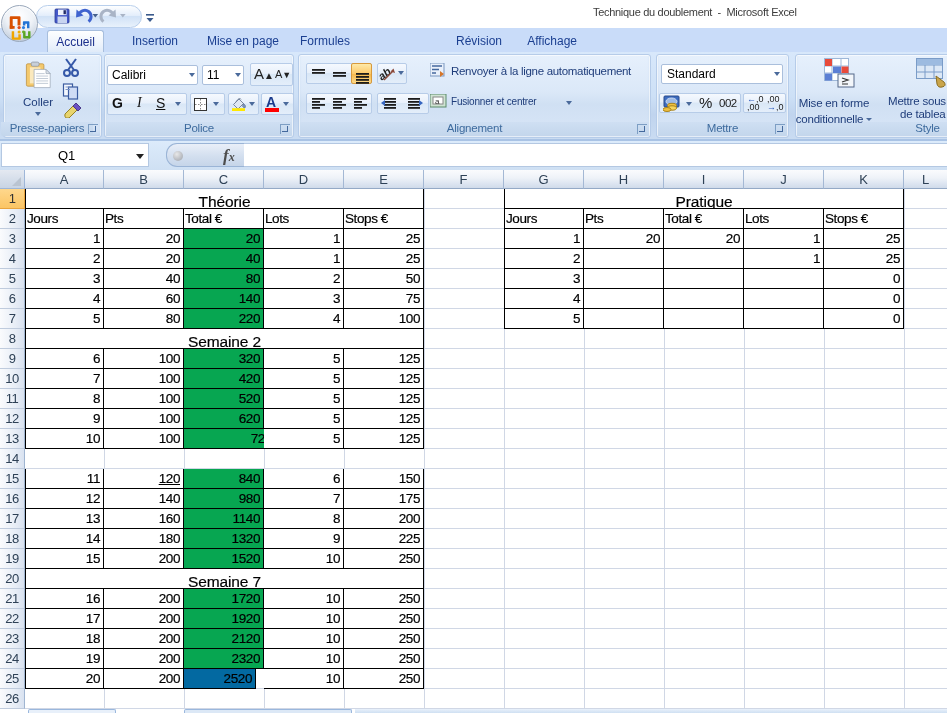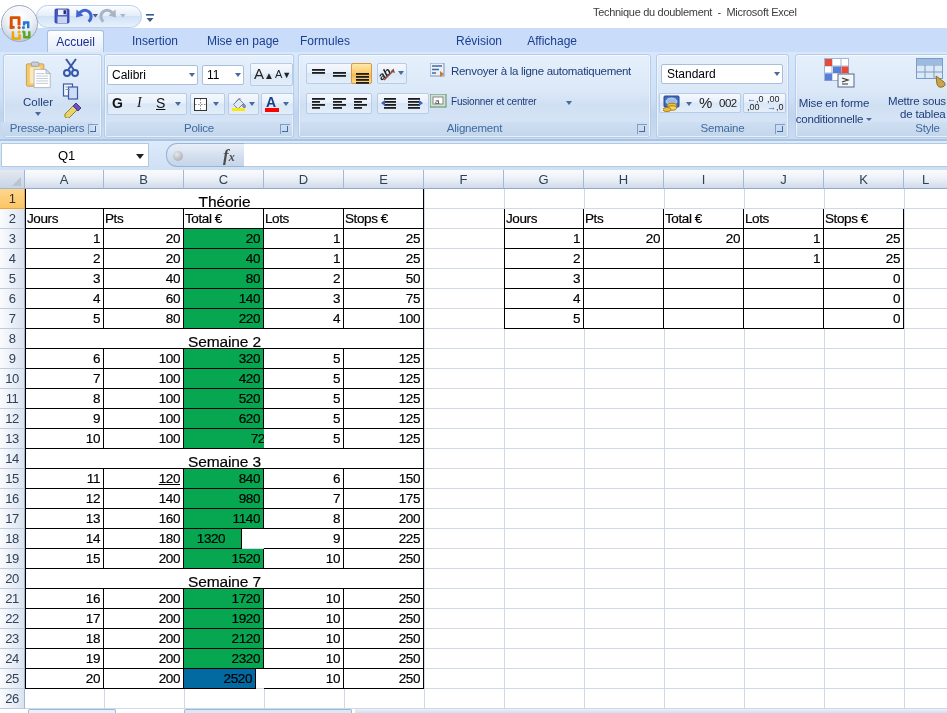--- a/index.html
+++ b/index.html
@@ -146,21 +146,21 @@
       </div>
 <div class="group" style="left:104px;width:190px;">
         <div class="glabel">Police</div>
         <div class="dlg"></div>
       </div>
 <div class="group" style="left:298px;width:353px;">
         <div class="glabel">Alignement</div>
         <div class="dlg"></div>
       </div>
 <div class="group" style="left:656px;width:133px;">
-        <div class="glabel">Semaine</div>
+        <div class="glabel">Mettre</div>
         <div class="dlg"></div>
       </div>
 <div class="group" style="left:795px;width:265px;">
         <div class="glabel">Style</div>
       </div>
 
 <svg width="28" height="30" viewBox="0 0 40 40" style="position:absolute;left:25px;top:8px;">
 
  <rect x="2" y="4" width="25" height="32" rx="2" fill="#f4c96d" stroke="#b98a35"></rect>
  <rect x="9" y="1.5" width="11" height="6" rx="2" fill="#c8cfd8" stroke="#8a94a1"></rect>
@@ -486,39 +486,38 @@
 <div class="tc dc" style="left:25px;top:409px;width:79px;border-left:1.5px solid #000;">9</div>
 <div class="tc dc" style="left:104px;top:409px;width:80px;">100</div>
 <div class="tc dc" style="left:184px;top:409px;width:80px;background:#07a651;">620</div>
 <div class="tc dc" style="left:264px;top:409px;width:80px;">5</div>
 <div class="tc dc" style="left:344px;top:409px;width:80px;">125</div>
 <div class="tc dc" style="left:25px;top:429px;width:79px;border-left:1.5px solid #000;">10</div>
 <div class="tc dc" style="left:104px;top:429px;width:80px;">100</div>
 <div class="tc dc" style="left:184px;top:429px;width:92px;background:#07a651;">720</div>
 <div class="tc dc" style="left:264px;top:429px;width:80px;">5</div>
 <div class="tc dc" style="left:344px;top:429px;width:80px;">125</div>
-<div class="tc mc" style="left:25px;top:449px;width:399px;">Semaine 3</div>
 <div class="tc dc" style="left:25px;top:469px;width:79px;border-left:1.5px solid #000;">11</div>
 <div class="tc dc" style="left:104px;top:469px;width:80px;text-decoration:underline;">120</div>
 <div class="tc dc" style="left:184px;top:469px;width:80px;background:#07a651;">840</div>
 <div class="tc dc" style="left:264px;top:469px;width:80px;">6</div>
 <div class="tc dc" style="left:344px;top:469px;width:80px;">150</div>
 <div class="tc dc" style="left:25px;top:489px;width:79px;border-left:1.5px solid #000;">12</div>
 <div class="tc dc" style="left:104px;top:489px;width:80px;">140</div>
 <div class="tc dc" style="left:184px;top:489px;width:80px;background:#07a651;">980</div>
 <div class="tc dc" style="left:264px;top:489px;width:80px;">7</div>
 <div class="tc dc" style="left:344px;top:489px;width:80px;">175</div>
 <div class="tc dc" style="left:25px;top:509px;width:79px;border-left:1.5px solid #000;">13</div>
 <div class="tc dc" style="left:104px;top:509px;width:80px;">160</div>
 <div class="tc dc" style="left:184px;top:509px;width:80px;background:#07a651;">1140</div>
 <div class="tc dc" style="left:264px;top:509px;width:80px;">8</div>
 <div class="tc dc" style="left:344px;top:509px;width:80px;">200</div>
 <div class="tc dc" style="left:25px;top:529px;width:79px;border-left:1.5px solid #000;">14</div>
 <div class="tc dc" style="left:104px;top:529px;width:80px;">180</div>
-<div class="tc dc" style="left:184px;top:529px;width:58px;background:#07a651;text-align:center;">1320</div>
+<div class="tc dc" style="left:184px;top:529px;width:80px;background:#07a651;">1320</div>
 <div class="tc dc" style="left:264px;top:529px;width:80px;">9</div>
 <div class="tc dc" style="left:344px;top:529px;width:80px;">225</div>
 <div class="tc dc" style="left:25px;top:549px;width:79px;border-left:1.5px solid #000;">15</div>
 <div class="tc dc" style="left:104px;top:549px;width:80px;">200</div>
 <div class="tc dc" style="left:184px;top:549px;width:80px;background:#07a651;">1520</div>
 <div class="tc dc" style="left:264px;top:549px;width:80px;">10</div>
 <div class="tc dc" style="left:344px;top:549px;width:80px;">250</div>
 <div class="tc mc" style="left:25px;top:569px;width:399px;">Semaine 7</div>
 <div class="tc dc" style="left:25px;top:589px;width:79px;border-left:1.5px solid #000;">16</div>
 <div class="tc dc" style="left:104px;top:589px;width:80px;">200</div>
@@ -538,20 +537,21 @@
 <div class="tc dc" style="left:25px;top:649px;width:79px;border-left:1.5px solid #000;">19</div>
 <div class="tc dc" style="left:104px;top:649px;width:80px;">200</div>
 <div class="tc dc" style="left:184px;top:649px;width:80px;background:#07a651;">2320</div>
 <div class="tc dc" style="left:264px;top:649px;width:80px;">10</div>
 <div class="tc dc" style="left:344px;top:649px;width:80px;">250</div>
 <div class="tc dc" style="left:25px;top:669px;width:79px;border-left:1.5px solid #000;">20</div>
 <div class="tc dc" style="left:104px;top:669px;width:80px;">200</div>
 <div class="tc dc" style="left:184px;top:669px;width:72px;background:#0369a1;">2520</div>
 <div class="tc dc" style="left:264px;top:669px;width:80px;">10</div>
 <div class="tc dc" style="left:344px;top:669px;width:80px;">250</div>
+<div class="tc mc" style="left:504px;top:189px;width:400px;">Pratique</div>
 <div class="tc hc" style="left:504px;top:209px;width:80px;border-left:1.5px solid #000;">Jours</div>
 <div class="tc hc" style="left:584px;top:209px;width:80px;">Pts</div>
 <div class="tc hc" style="left:664px;top:209px;width:80px;">Total €</div>
 <div class="tc hc" style="left:744px;top:209px;width:80px;">Lots</div>
 <div class="tc hc" style="left:824px;top:209px;width:80px;">Stops €</div>
 <div class="tc dc" style="left:504px;top:229px;width:80px;border-left:1.5px solid #000;">1</div>
 <div class="tc dc" style="left:584px;top:229px;width:80px;">20</div>
 <div class="tc dc" style="left:664px;top:229px;width:80px;">20</div>
 <div class="tc dc" style="left:744px;top:229px;width:80px;">1</div>
 <div class="tc dc" style="left:824px;top:229px;width:80px;">25</div>

